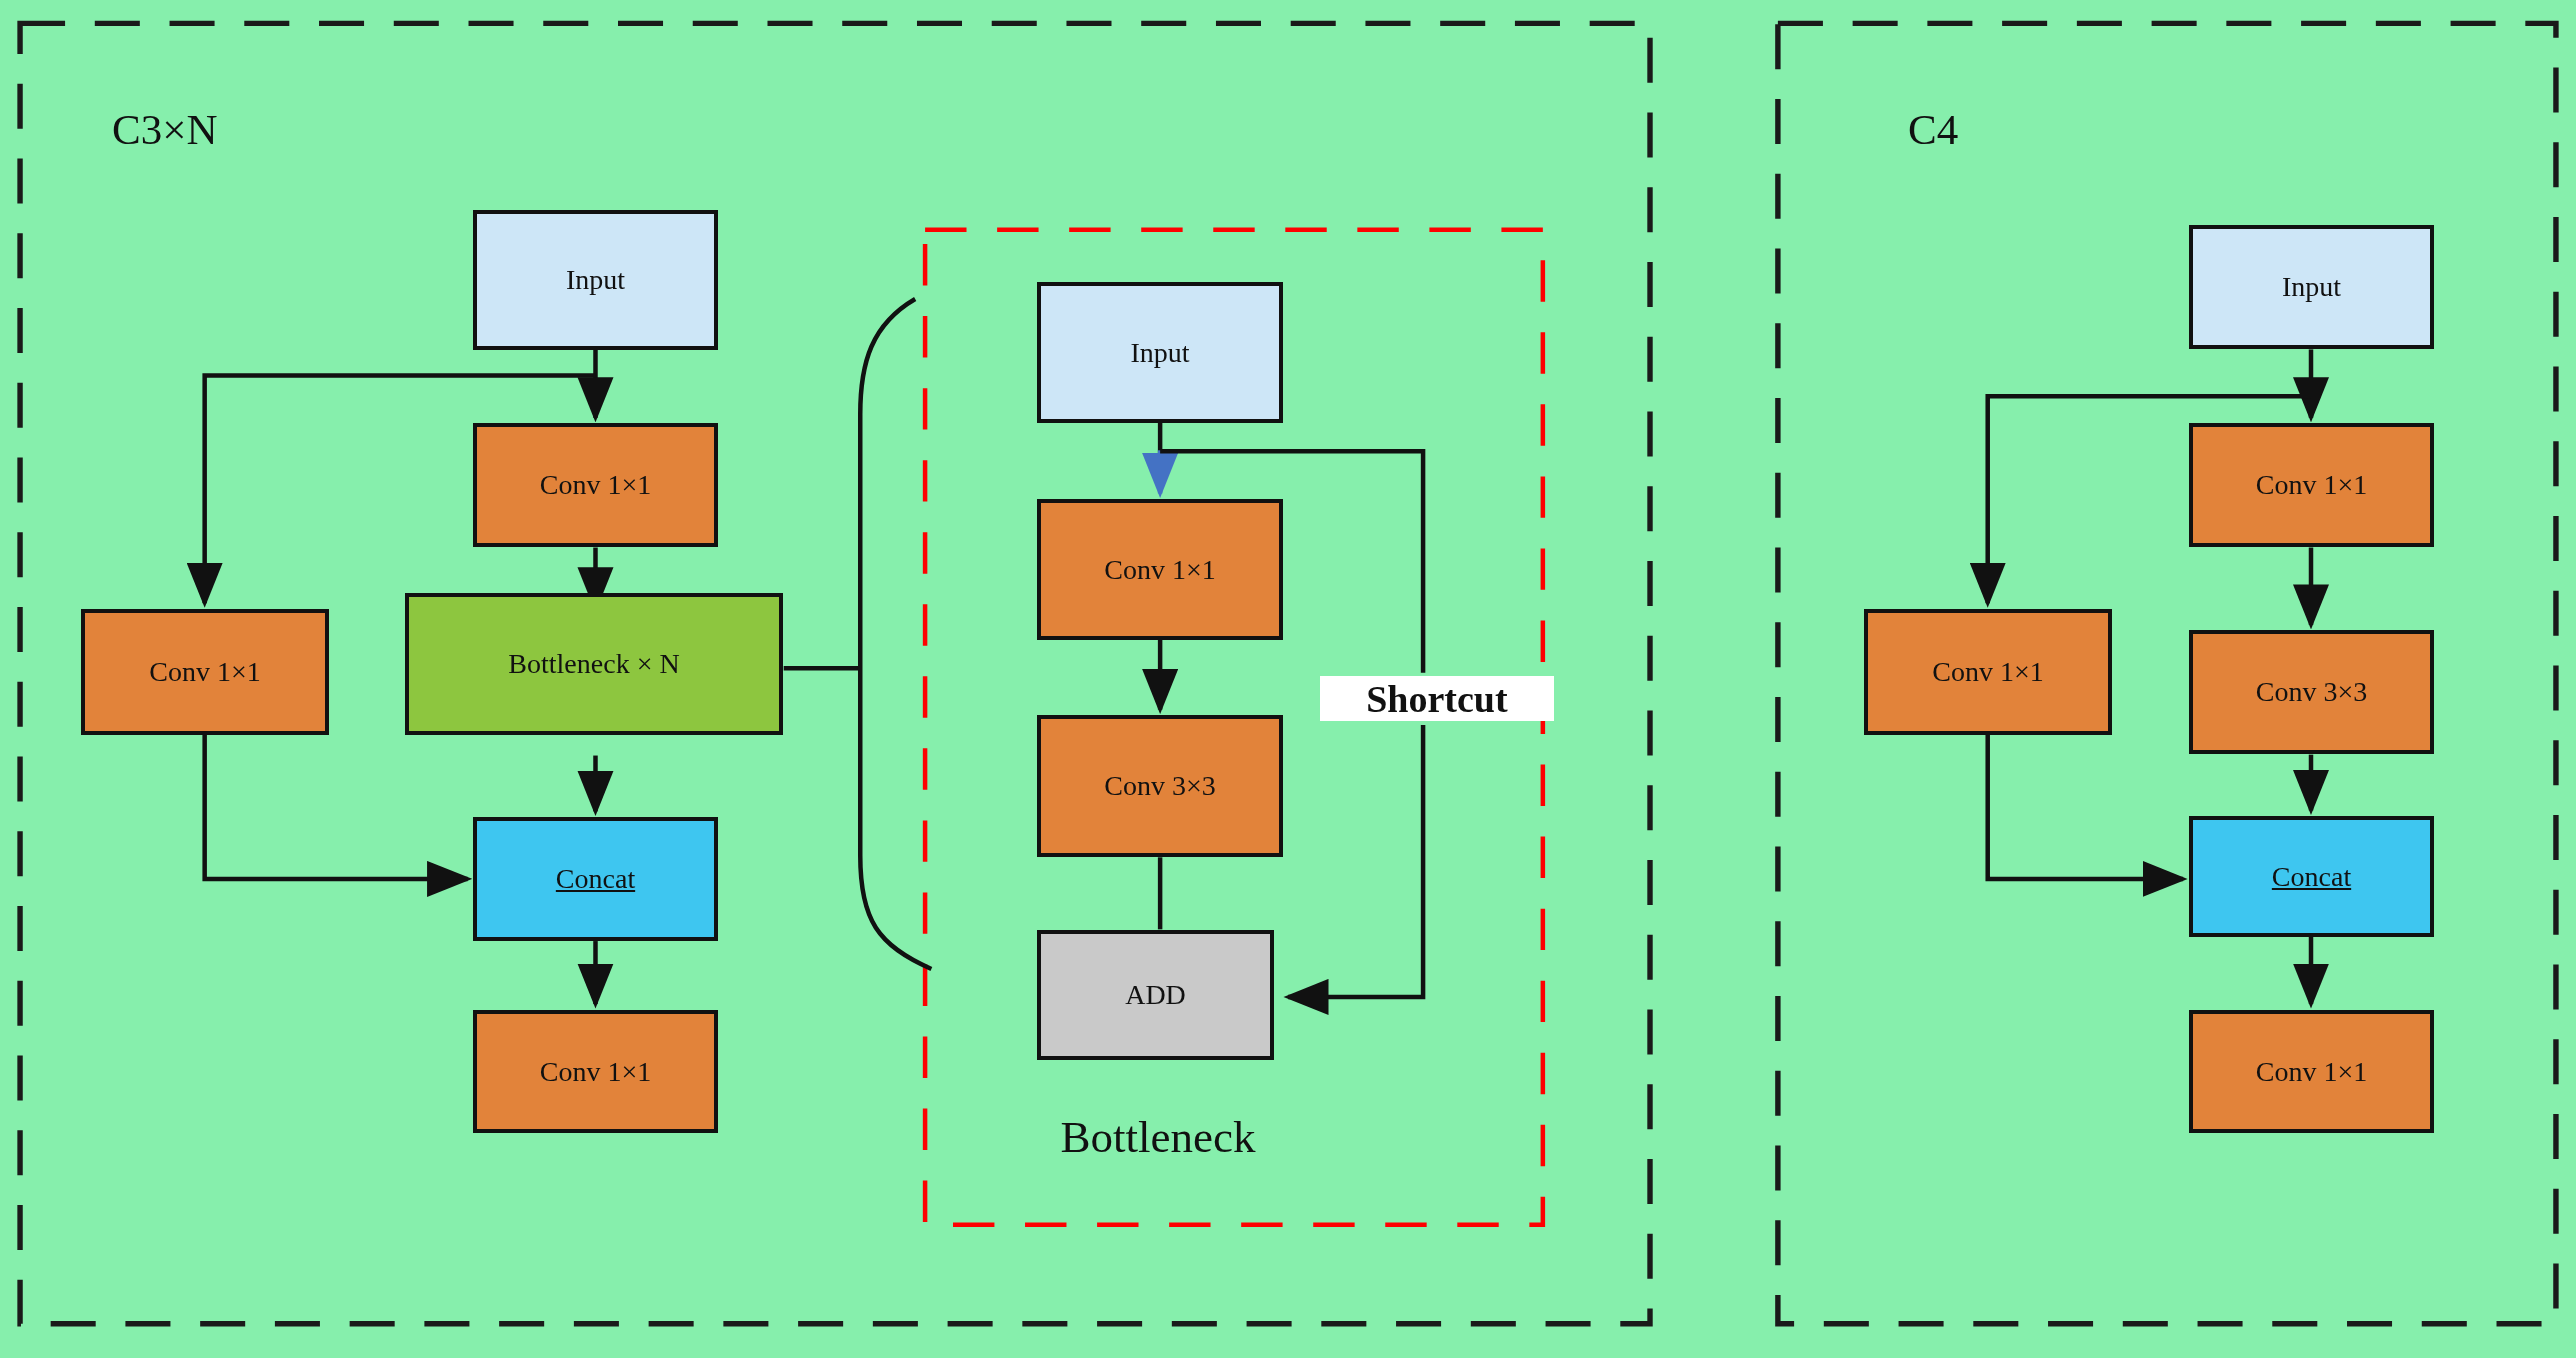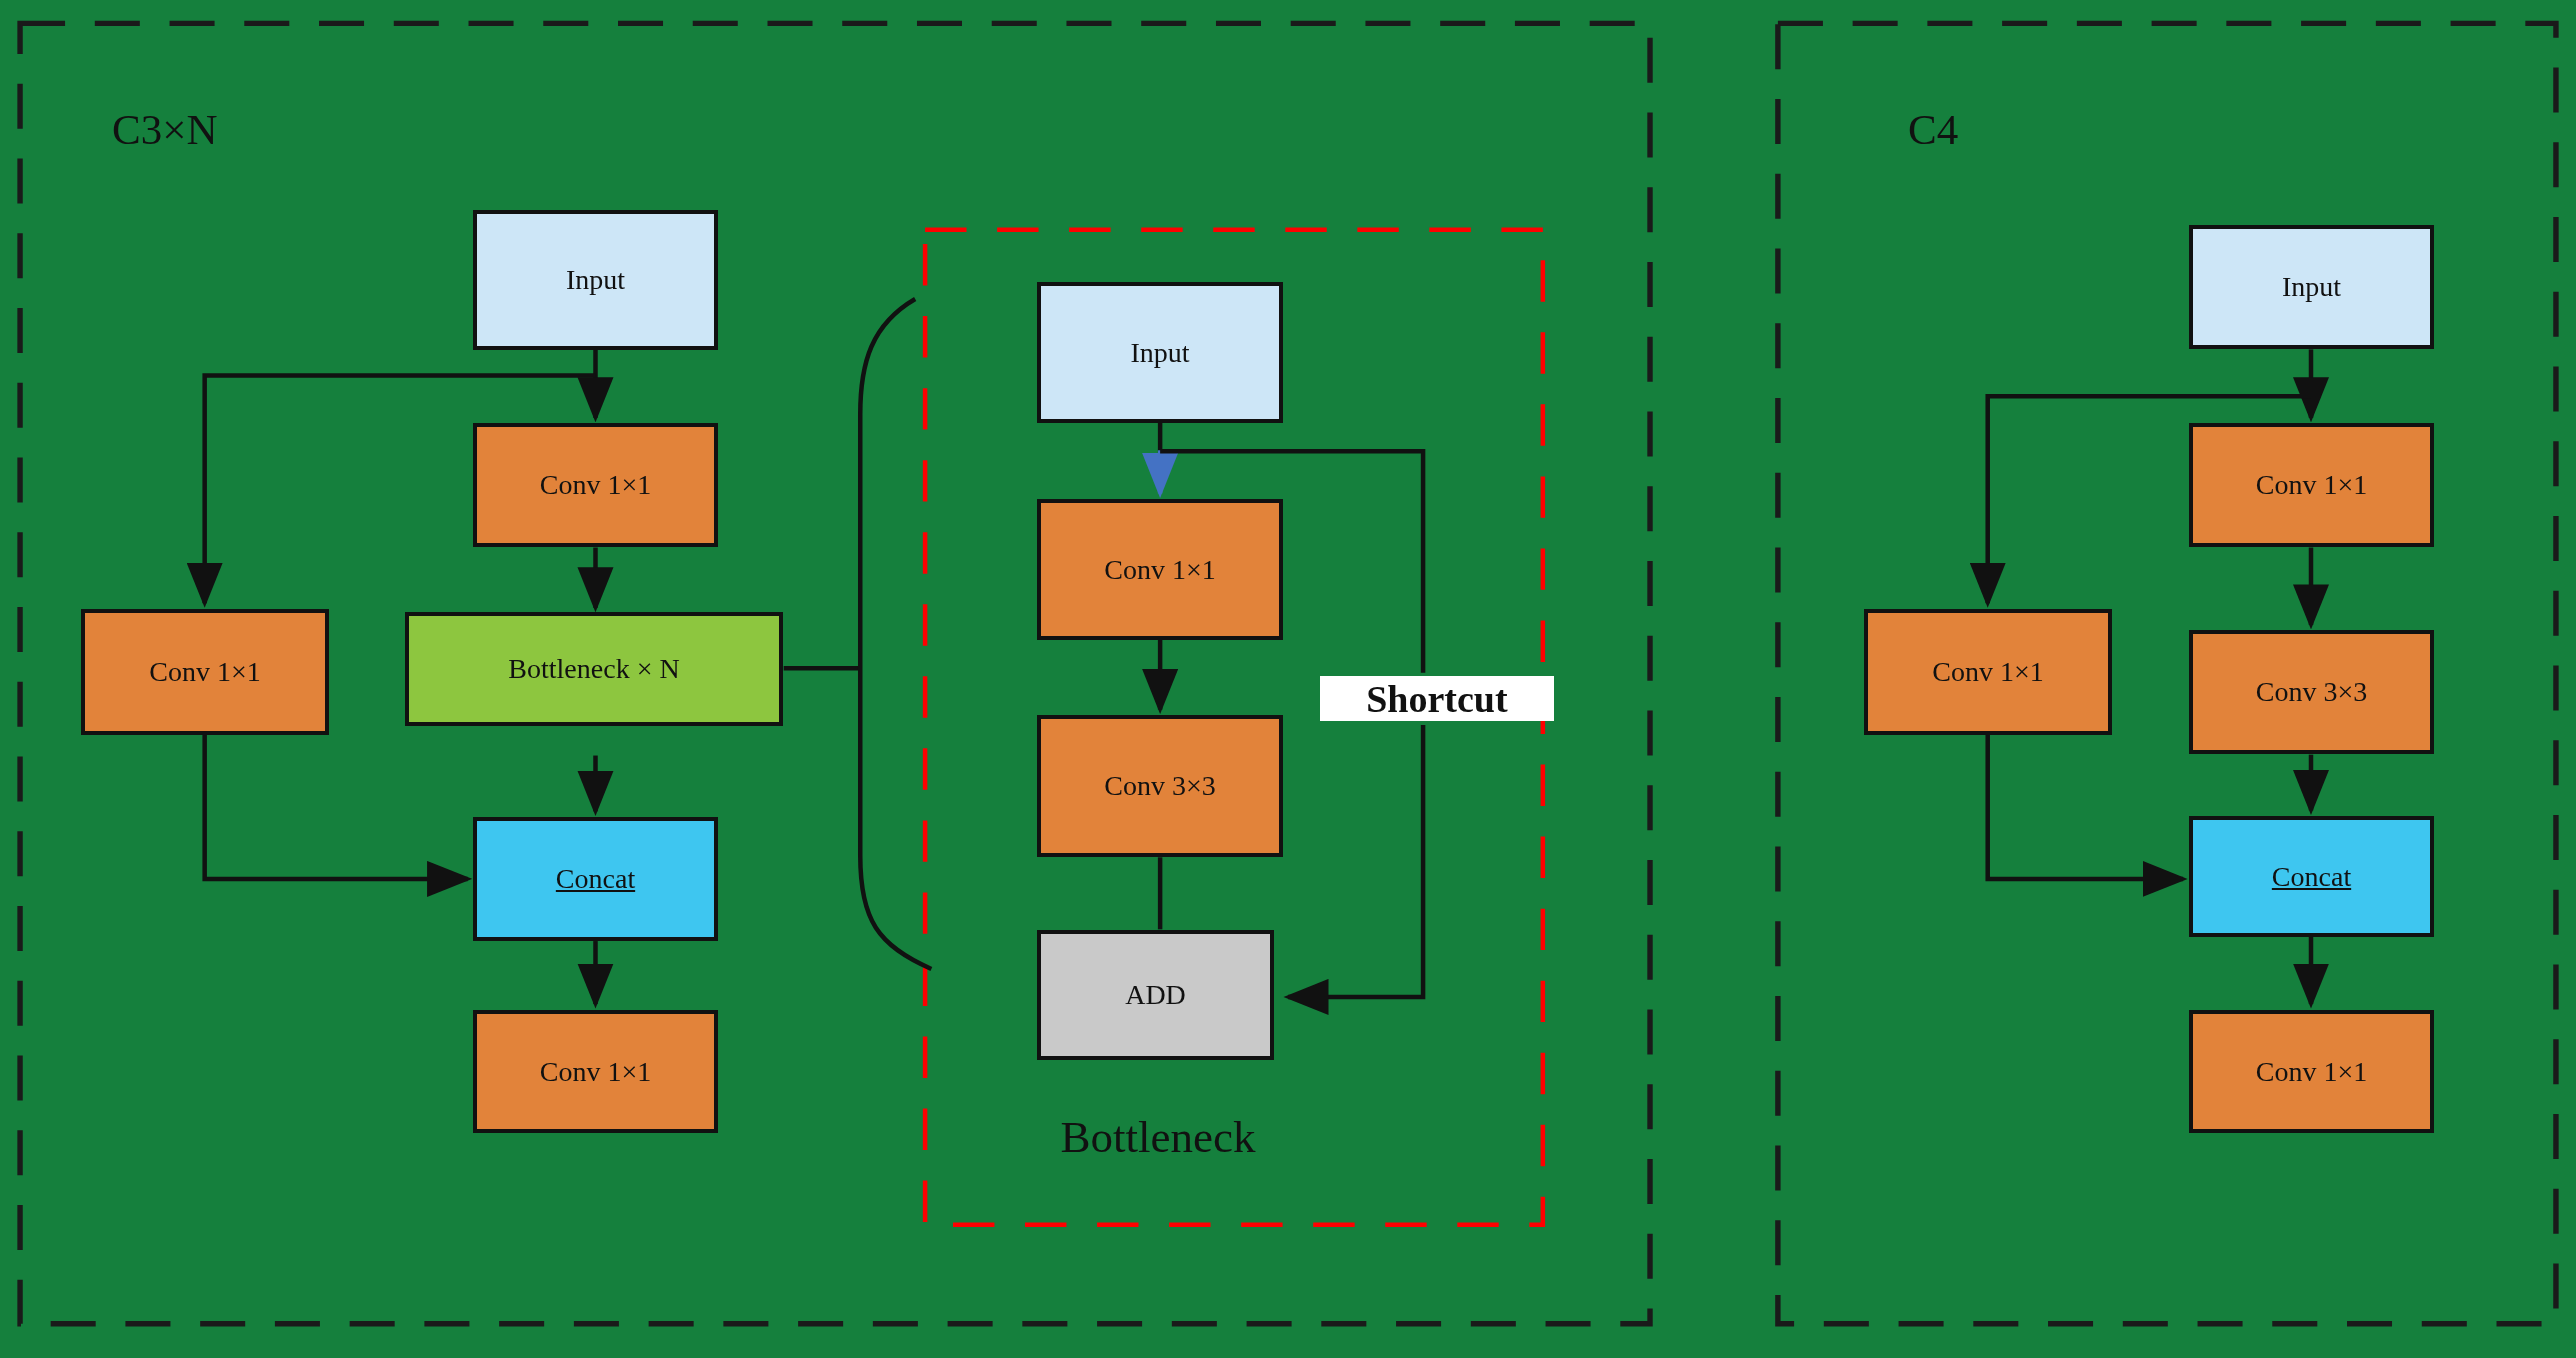--- a/index.html
+++ b/index.html
@@ -1,17 +1,17 @@
 <!DOCTYPE html>
 <html style="--c-input-fill: #CDE6F7; --c-conv-fill: #E2833A; --c-bottleneck-fill: #8DC63F; --c-concat-fill: #3EC6F0; --c-add-fill: #C9C9C9; --c-wire: #111111; --c-blue-arrow: #4472C4; --c-frame: #1A1A1A; --c-red-frame: #FF0000;font-size:14.4px"><head>
 <meta charset="utf-8">
 <style>
   html,body{margin:0;padding:0;background:#ffffff;}
   body{font-family:"Liberation Serif","DejaVu Serif",serif;}
-  .canvas{position:relative;width:2576px;height:1358px;background:#15803d;overflow:hidden;}
+  .canvas{position:relative;width:2576px;height:1358px;background:#86efac;overflow:hidden;}
   .layer{position:absolute;left:0;top:0;width:2576px;height:1358px;}
 
   
   .wire{fill:none;stroke:var(--c-wire,#111111);stroke-width:5;}
   .wire.blue{stroke:var(--c-blue-arrow,#4472C4);}
   .frame{fill:none;stroke-width:6;}
   .frame.black{stroke:var(--c-frame,#1A1A1A);stroke-dasharray:50 33;}
   .frame.red{stroke:var(--c-red-frame,#FF0000);stroke-width:5;stroke-dasharray:46 34;}
 
   
@@ -70,21 +70,21 @@
     <path d="M2566,608 V694" class="wire" marker-end="url(#arrow-black)"></path>
     <path d="M2566,838 V900" class="wire" marker-end="url(#arrow-black)"></path>
     <path d="M2207,816 V976 H2424" class="wire" marker-end="url(#arrow-black)"></path>
     <path d="M2566,1040 V1115" class="wire" marker-end="url(#arrow-black)"></path>
   </svg>
 
   <div class="plabel" style="left:112px;top:108px;">C3×N</div>
   <div class="node n-input" style="left:473px;top:210px;width:245px;height:140px;">Input</div>
   <div class="node n-conv" style="left:473px;top:423px;width:245px;height:124px;">Conv 1×1</div>
   <div class="node n-conv" style="left:81px;top:609px;width:248px;height:126px;">Conv 1×1</div>
-  <div class="node n-green" style="left:405px;top:612px;width:378px;height:114px;">Bottleneck × N</div>
+  <div class="node n-green" style="left:405px;top:593px;width:378px;height:142px;">Bottleneck × N</div>
   <div class="node n-cyan" style="left:473px;top:817px;width:245px;height:124px;">Concat</div>
   <div class="node n-conv" style="left:473px;top:1010px;width:245px;height:123px;">Conv 1×1</div>
 
   <div class="node n-input" style="left:1037px;top:282px;width:246px;height:141px;">Input</div>
   <div class="node n-conv" style="left:1037px;top:499px;width:246px;height:141px;">Conv 1×1</div>
   <div class="node n-conv" style="left:1037px;top:715px;width:246px;height:142px;">Conv 3×3</div>
   <div class="node n-gray" style="left:1037px;top:930px;width:237px;height:130px;">ADD</div>
   <div class="shortcut" style="left:1320px;top:676px;width:223px;font-weight:bold;">Shortcut</div>
   <div class="caption" style="left:978px;top:1115px;width:360px;">Bottleneck</div>
 

